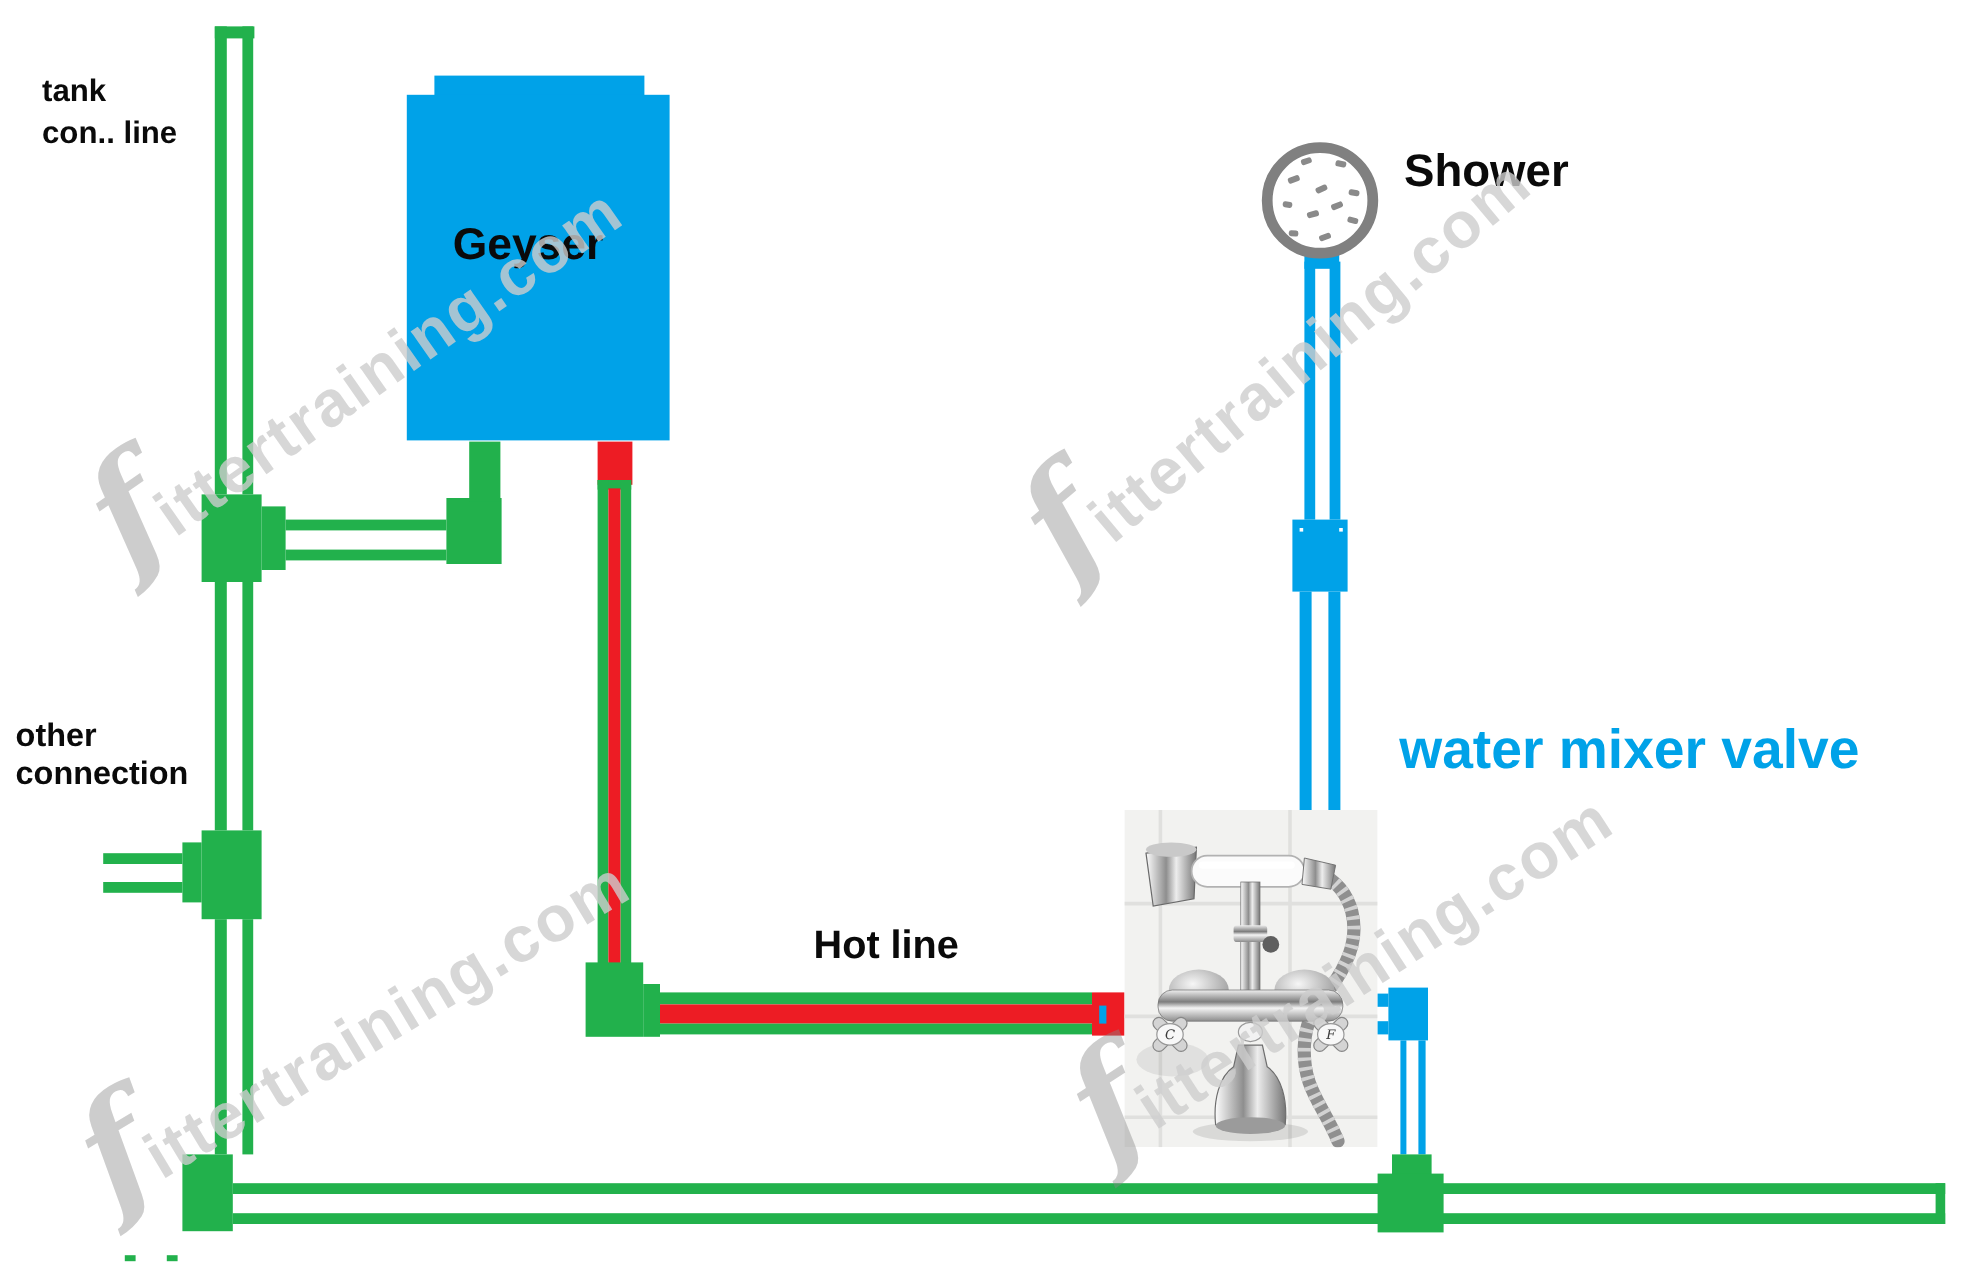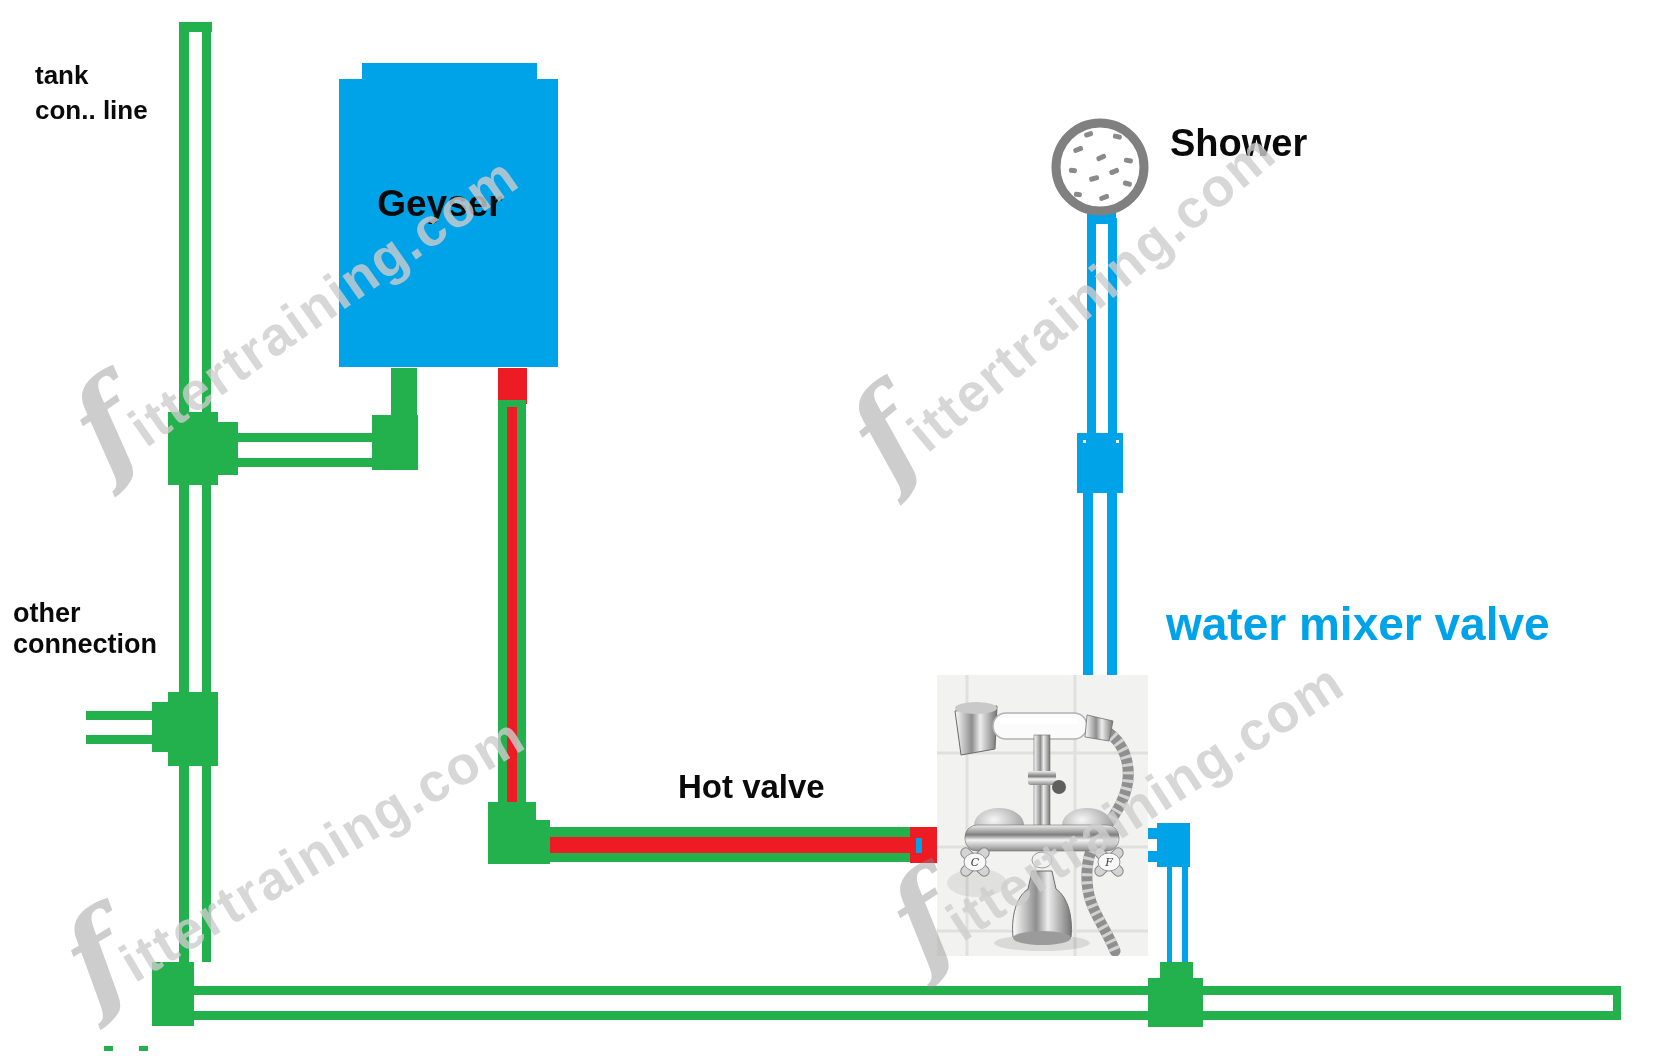--- a/index.html
+++ b/index.html
@@ -180,21 +180,21 @@
   <div class="lbl" id="lbl-other">
     <span class="ln">other</span>
     <span class="ln">connection</span>
   </div>
   <div class="lbl" id="lbl-tank">
     <span class="ln">tank</span>
     <span class="ln">con.. line</span>
   </div>
   <div class="lbl" id="lbl-shower">Shower</div>
   <div class="lbl" id="lbl-mixer">water mixer valve</div>
-  <div class="lbl" id="lbl-hot">Hot valve</div>
+  <div class="lbl" id="lbl-hot">Hot line</div>
 
   <div class="wm" id="wm-a">
     <span class="f">f</span>
     <span class="t">ittertraining.com</span>
   </div>
   <div class="wm" id="wm-b">
     <span class="f">f</span>
     <span class="t">ittertraining.com</span>
   </div>
   <div class="wm" id="wm-c">

